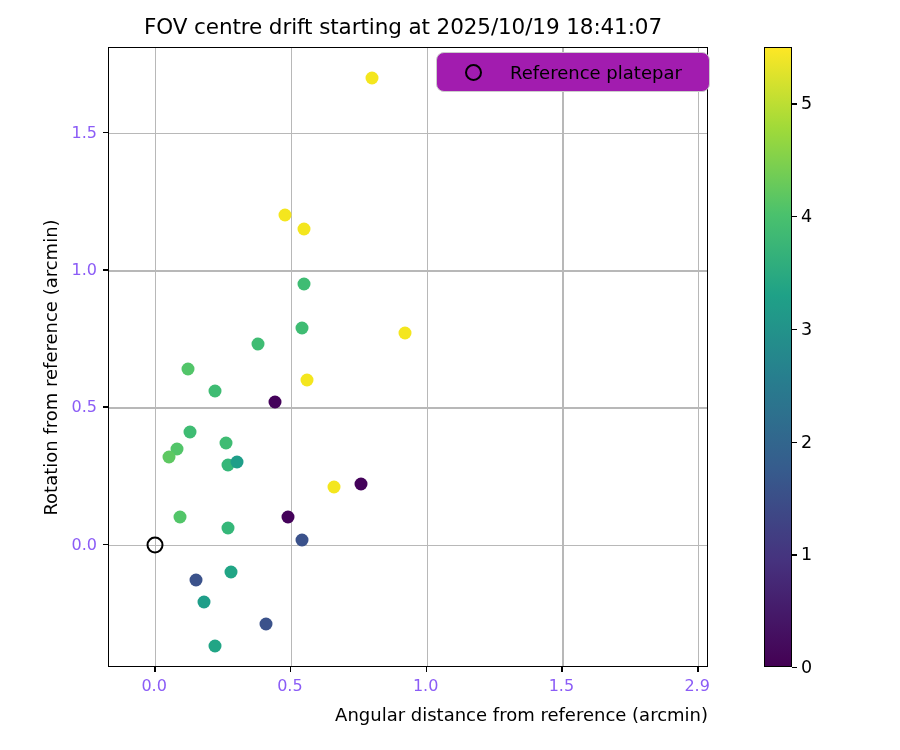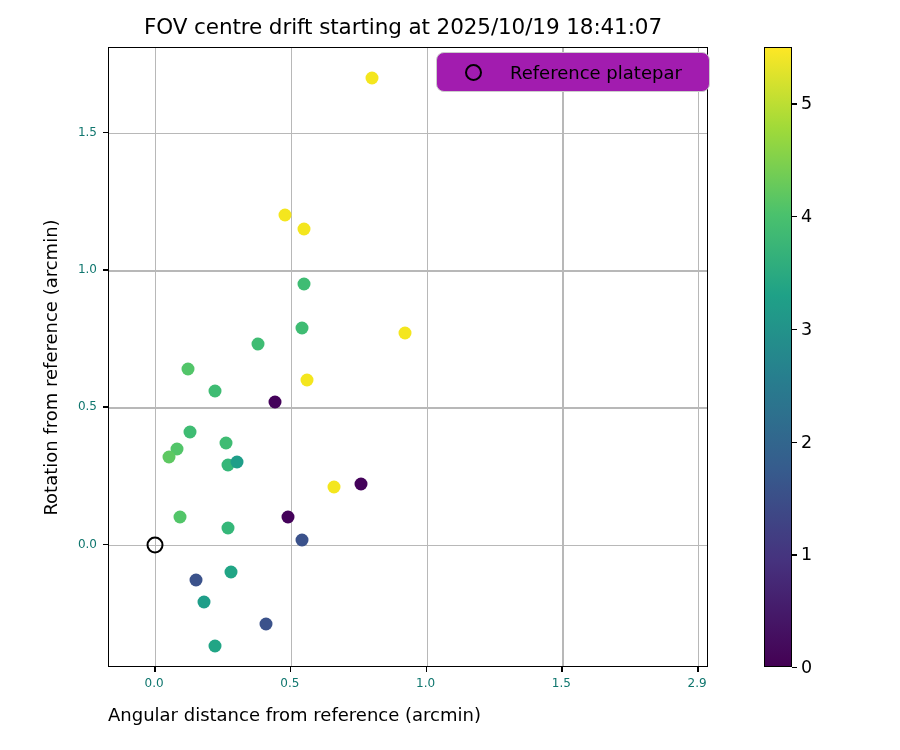--- a/index.html
+++ b/index.html
@@ -72,34 +72,34 @@
 
   
   .tick {
     position: absolute;
     background: #000;
   }
   .xtick { width: 1.4px; height: 5px; }
   .ytick { height: 1.4px; width: 5px; }
   .ticklabel {
     position: absolute;
-    font-size: 12px;
-    color: #0f766e;
+    font-size: 16px;
+    color: #8b5cf6;
     white-space: nowrap;
   }
   .xticklabel { transform: translateX(-50%); }
   .yticklabel { transform: translateY(-50%); text-align: right; }
 
   
   #xlabel {
     position: absolute;
     left: 108px;
     width: 600px;
     top: 704px;
-    text-align: left;
+    text-align: right;
     font-size: 18px;
     white-space: nowrap;
   }
   #ylabel {
     position: absolute;
     left: -260px;
     top: 357px;
     width: 620px;
     text-align: center;
     font-size: 18px;

